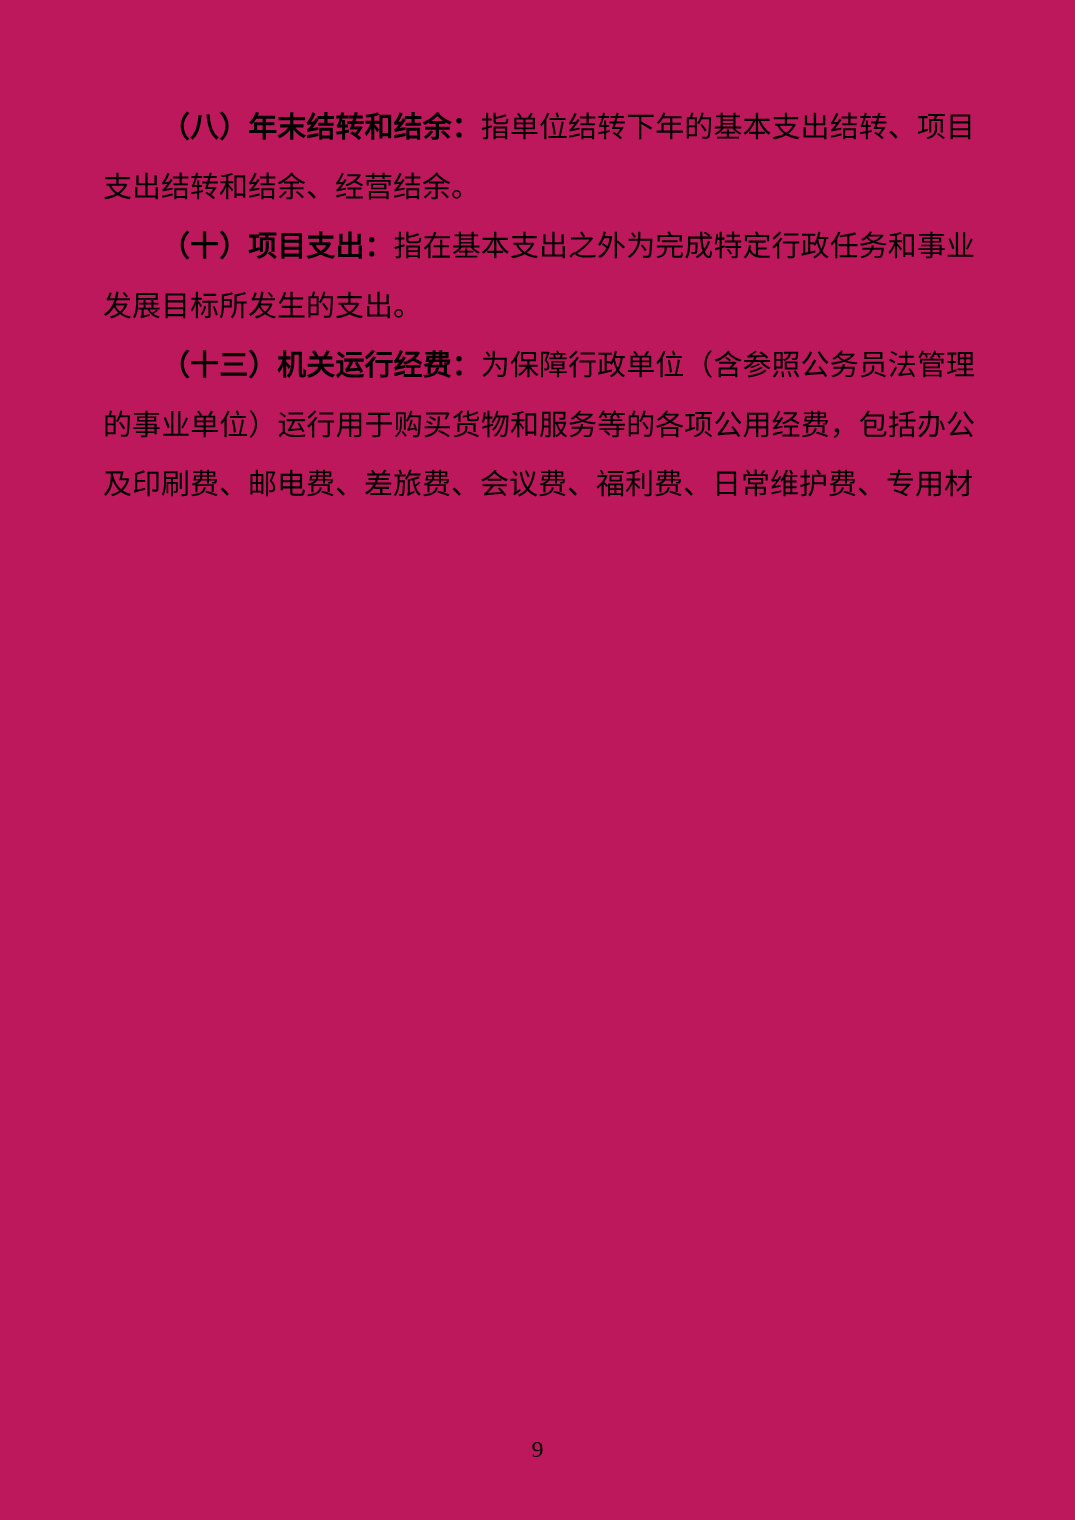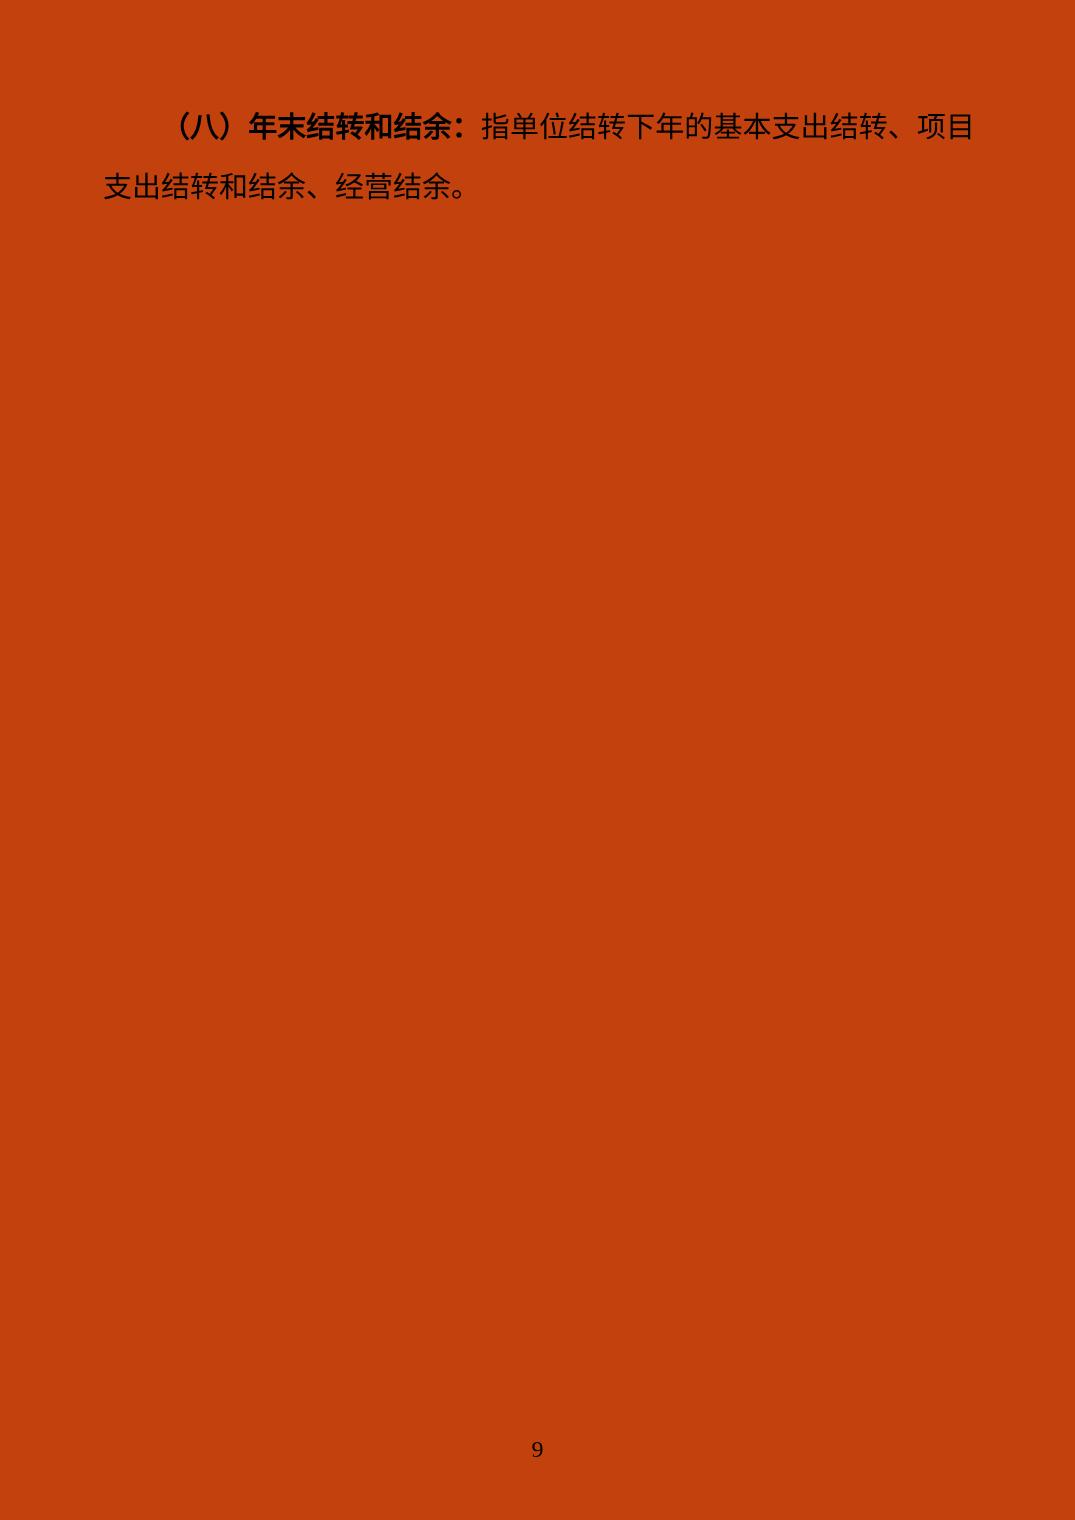--- a/index.html
+++ b/index.html
@@ -4,21 +4,21 @@
 <style>
   html, body {
     margin: 0;
     padding: 0;
     background: #ffffff;
   }
   .page {
     position: relative;
     width: 1075px;
     height: 1520px;
-    background: #c2410c;
+    background: #be185d;
     color: #000000;
     font-family: "Liberation Serif", "DejaVu Serif", serif;
     overflow: hidden;
   }
   .content {
     position: absolute;
     left: 103px;
     top: 98px;
     width: 872px;
   }
@@ -46,20 +46,22 @@
 </style>
 </head>
 <body>
 
 <div class="page">
   <main class="content">
 
     <p class="para"><span class="lead">（八）年末结转和结余：</span><span class="body-text">指单位结转下年的基本支出结转、项目支出结转和结余、经营结余。</span></p>
 
 
+    <p class="para"><span class="lead">（十）项目支出：</span><span class="body-text">指在基本支出之外为完成特定行政任务和事业发展目标所发生的支出。</span></p>
 
 
 
+    <p class="para"><span class="lead">（十三）机关运行经费：</span><span class="body-text">为保障行政单位（含参照公务员法管理的事业单位）运行用于购买货物和服务等的各项公用经费，包括办公及印刷费、邮电费、差旅费、会议费、福利费、日常维护费、专用材</span></p>
 
   </main>
 
   <footer class="page-number">9</footer>
 </div>
 
 </body></html>

